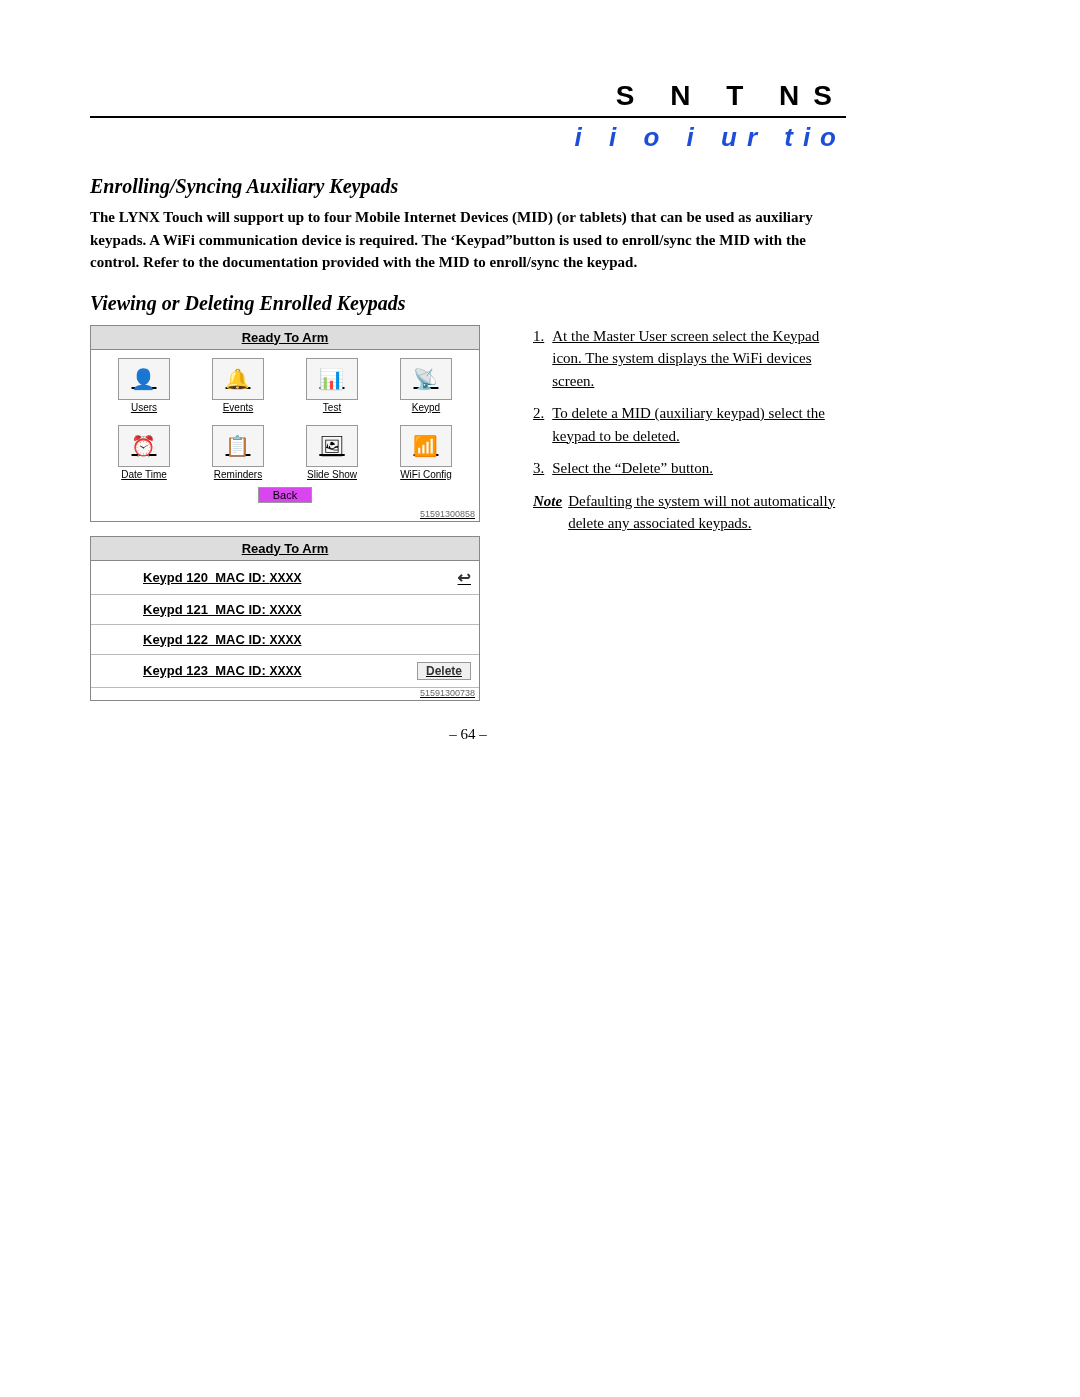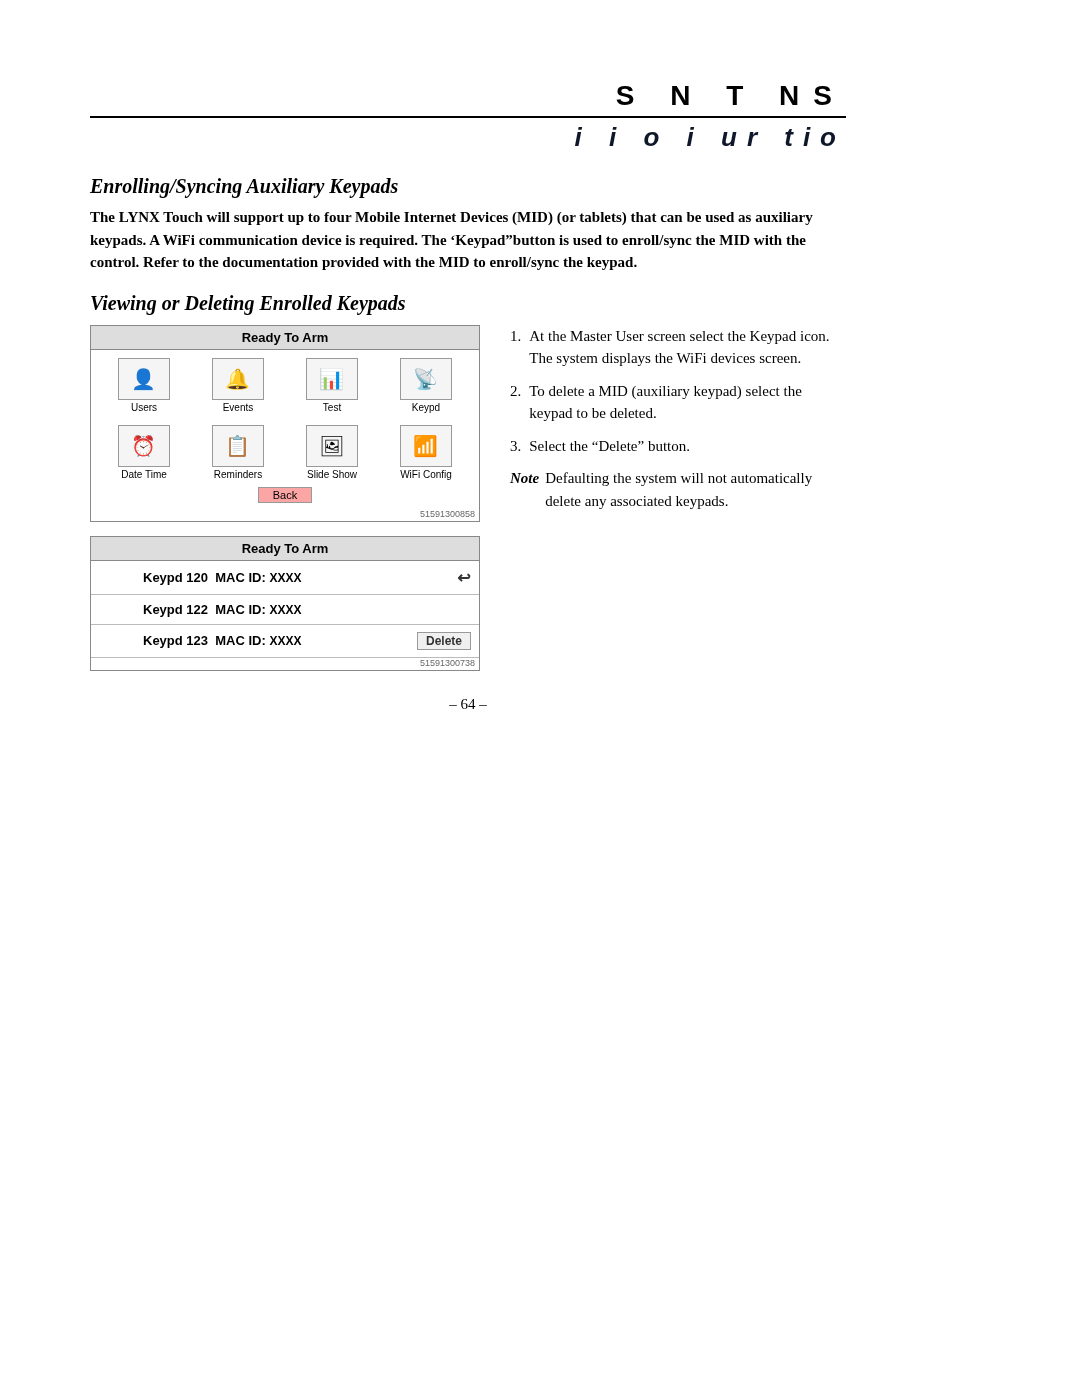--- a/index.html
+++ b/index.html
@@ -38,21 +38,21 @@
     .header-divider {
       border: none;
       border-top: 2px solid #000;
       margin: 4px 0;
     }
 
     .header-bottom-line {
       font-size: 26px;
       font-style: italic;
       letter-spacing: 10px;
-      color: #0f172a;
+      color: #1d4ed8;
       font-family: Arial, sans-serif;
       font-weight: bold;
     }
 
     
     .section-heading {
       font-size: 20px;
       font-weight: bold;
       font-style: italic;
       margin-top: 18px;
@@ -66,22 +66,23 @@
       margin-bottom: 10px;
     }
 
     .body-text strong {
       font-weight: bold;
     }
 
     
     .two-col {
       display: flex;
-      gap: 20px;
+      gap: 43px;
       margin-top: 10px;
+      text-decoration: underline;
     }
 
     .left-col {
       width: 400px;
       flex-shrink: 0;
     }
 
     .right-col {
       flex: 1;
       font-size: 15px;
@@ -137,21 +138,21 @@
       font-family: Arial, sans-serif;
     }
 
     .screen-back-row {
       text-align: center;
       padding: 2px 0 6px 0;
     }
 
     .screen-back-btn {
       border: 1px solid #999;
-      background: #fca5a5;
+      background: #d946ef;
       font-size: 11px;
       padding: 1px 14px;
       font-family: Arial, sans-serif;
       display: inline-block;
     }
 
     .screen-footer-text {
       font-size: 9px;
       text-align: right;
       padding: 0 4px 2px 0;
@@ -312,20 +313,24 @@
           <div class="screen-back-btn">Back</div>
         </div>
         <div class="screen-footer-text">51591300858</div>
       </div>
 
       <div class="keypd-screen">
         <div class="screen-title-bar">Ready To Arm</div>
         <div class="keypd-row">
           <div class="keypd-row-text"><strong>Keypd 120&nbsp;&nbsp;MAC ID: <span class="mac-id-mask">XXXX</span></strong></div>
           <div class="keypd-row-action back-arrow">↩</div>
+        </div>
+        <div class="keypd-row">
+          <div class="keypd-row-text"><strong>Keypd 121&nbsp;&nbsp;MAC ID: <span class="mac-id-mask">XXXX</span></strong></div>
+          <div class="keypd-row-action"></div>
         </div>
         <div class="keypd-row">
           <div class="keypd-row-text"><strong>Keypd 122&nbsp;&nbsp;MAC ID: <span class="mac-id-mask">XXXX</span></strong></div>
           <div class="keypd-row-action"></div>
         </div>
         <div class="keypd-row">
           <div class="keypd-row-text"><strong>Keypd 123&nbsp;&nbsp;MAC ID: <span class="mac-id-mask">XXXX</span></strong></div>
           <div class="keypd-row-action">
             <div class="delete-btn">Delete</div>
           </div>

